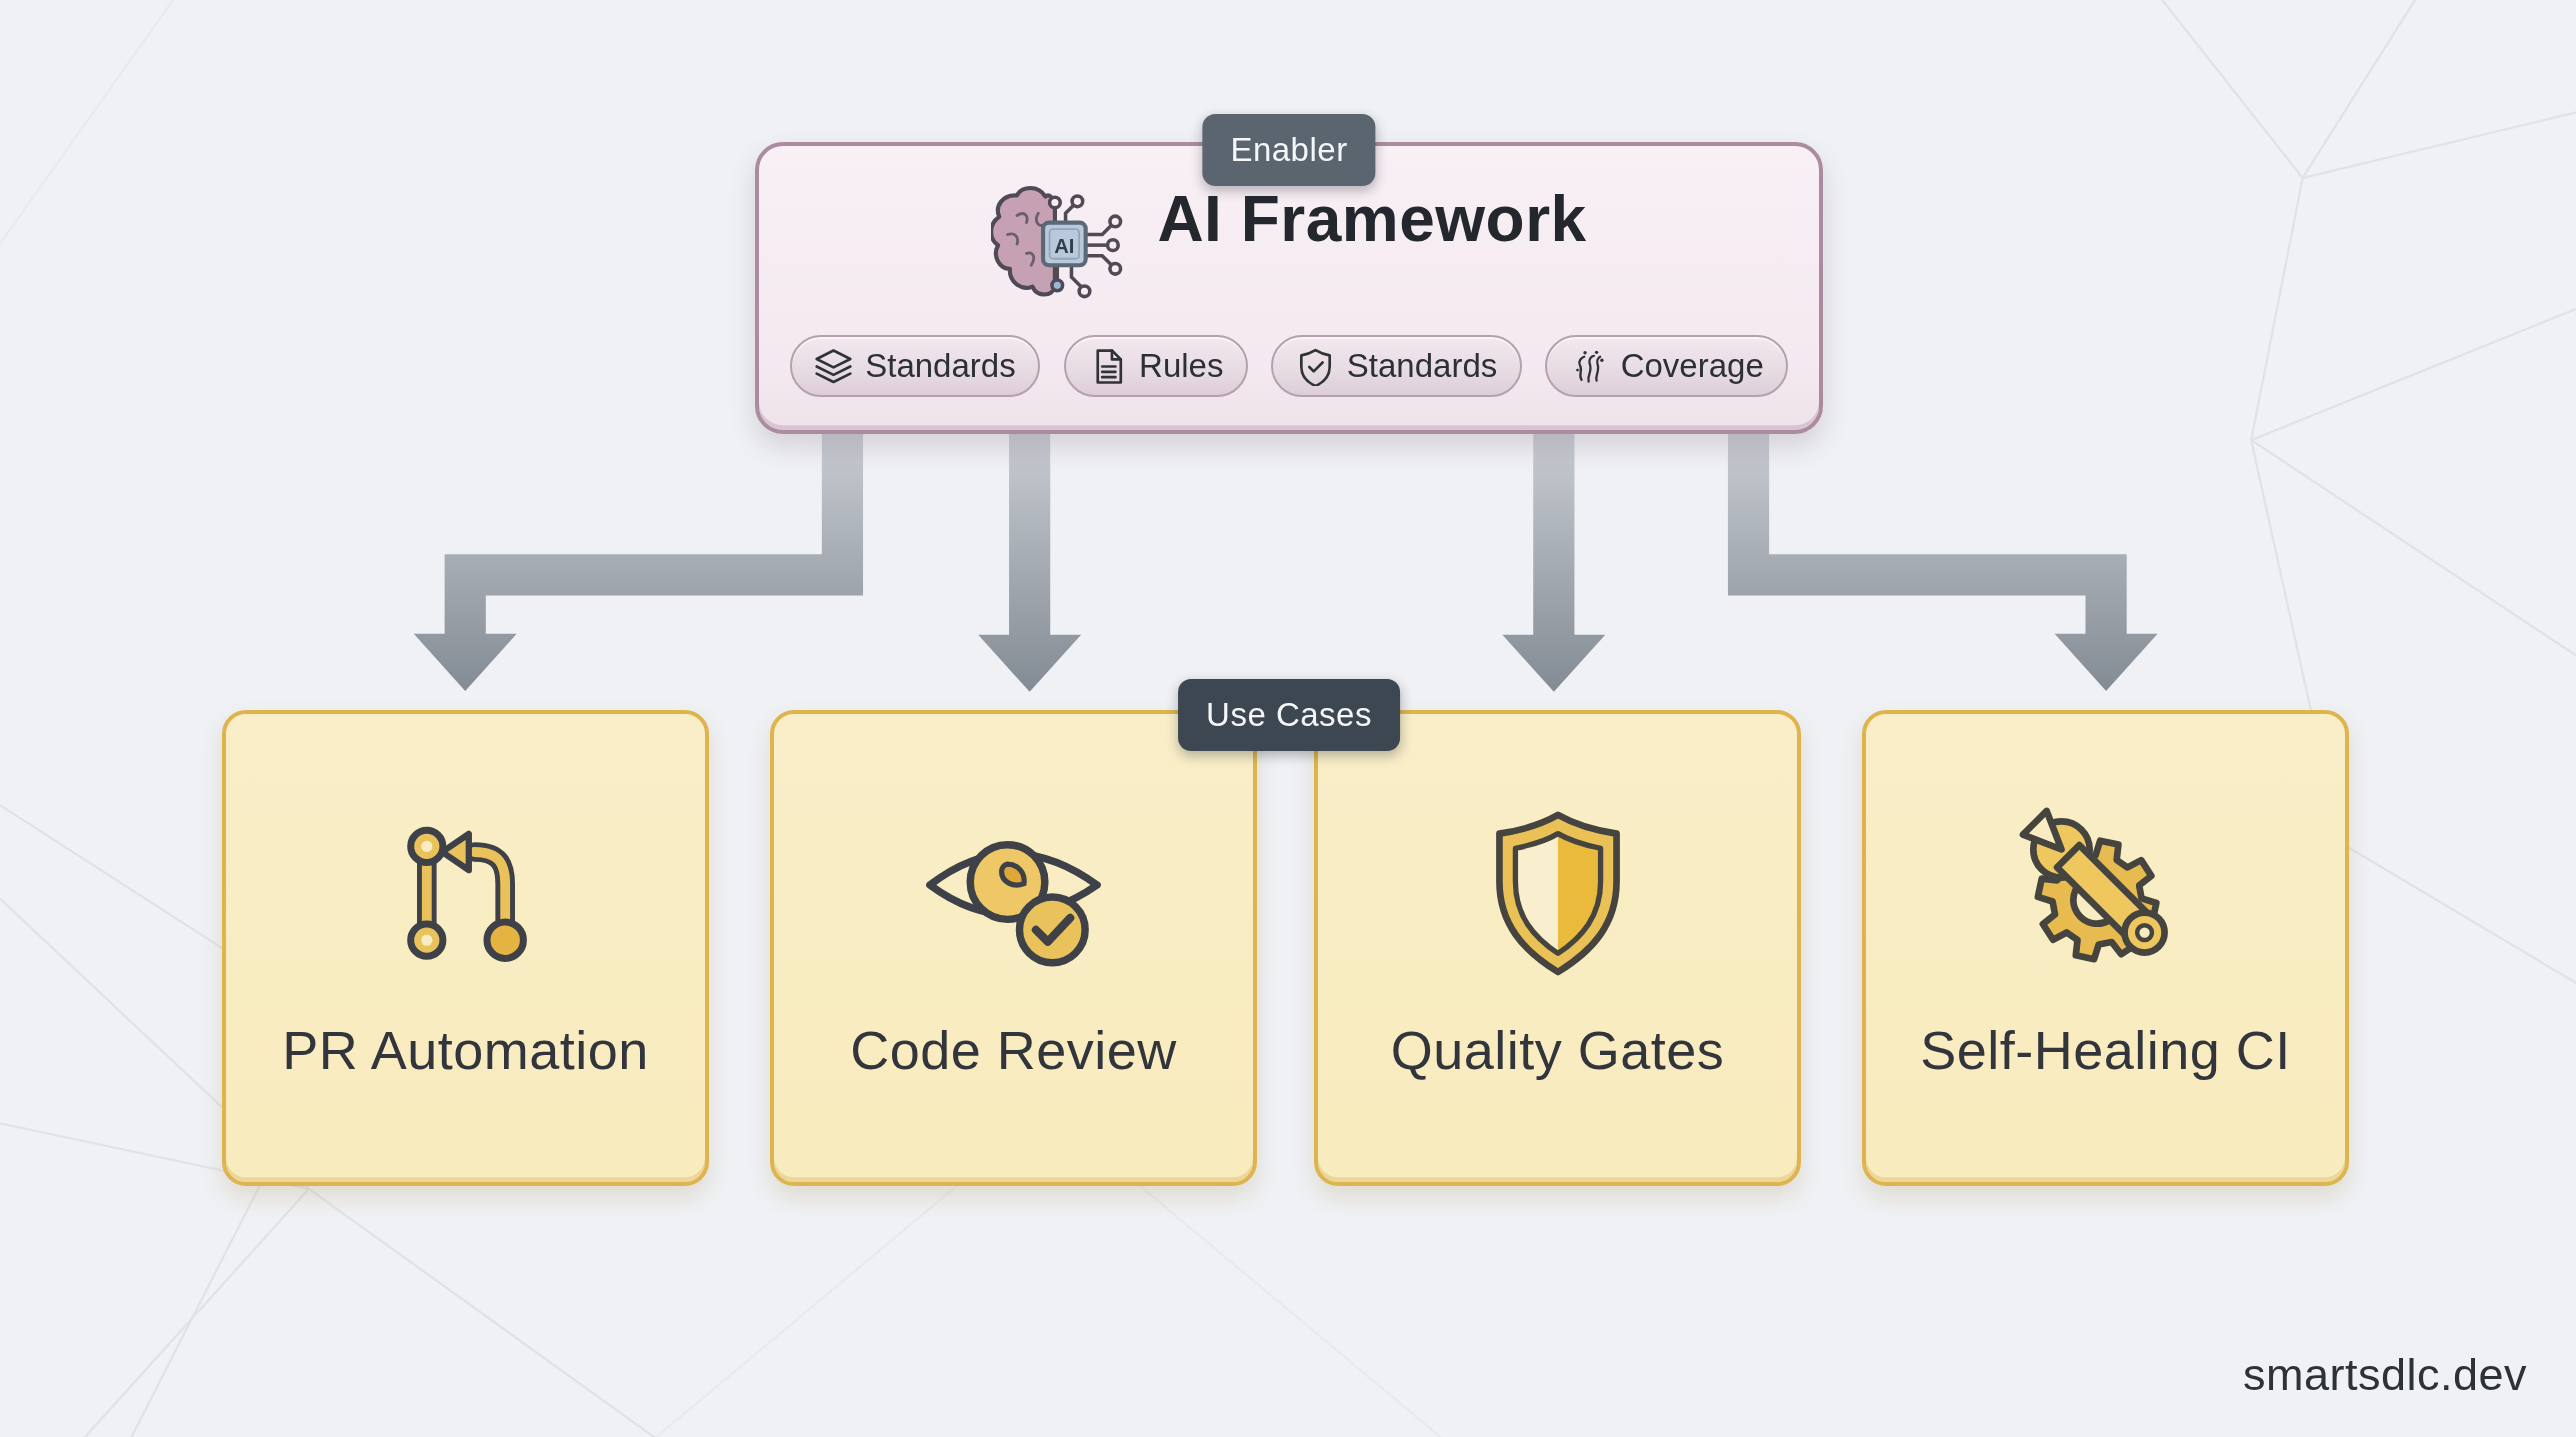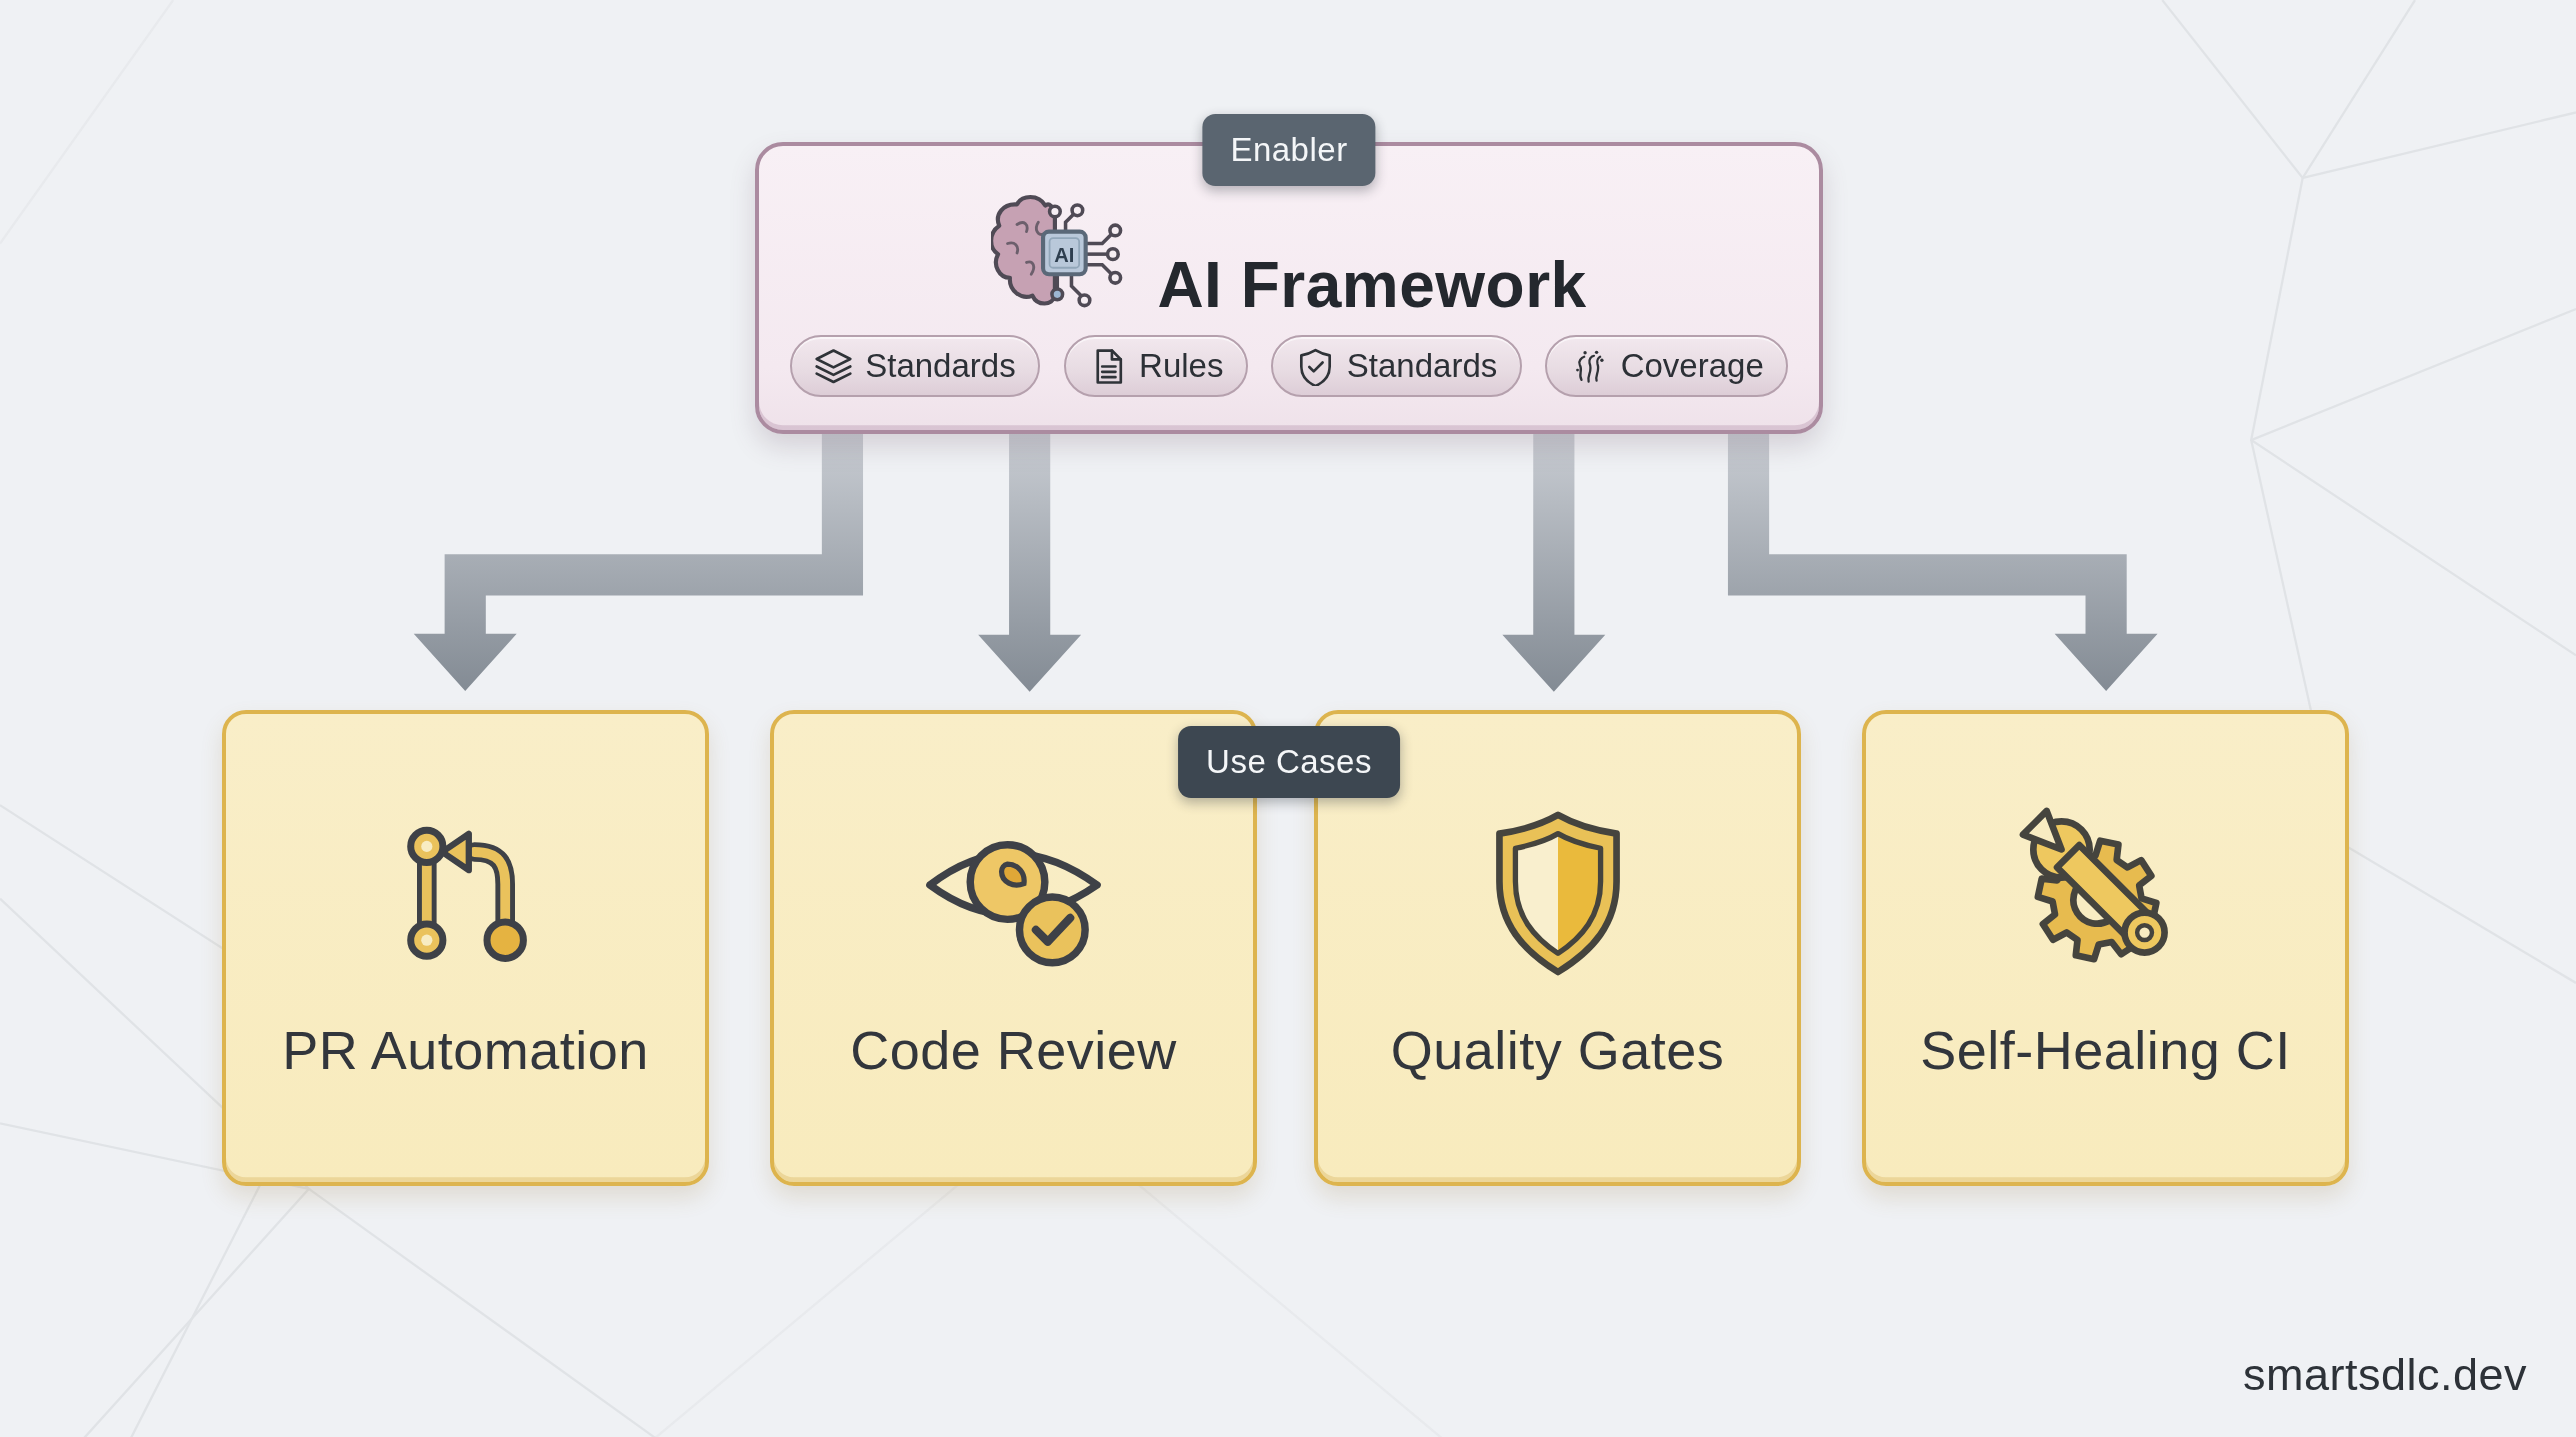--- a/index.html
+++ b/index.html
@@ -12,33 +12,33 @@
 
   
   .badge{
     position:absolute;transform:translateX(-50%);
     color:#f4f6f8;border-radius:13px;
     padding:17px 28px;font-size:33px;font-weight:500;letter-spacing:0.5px;
     box-shadow:0 4.7px 11.2px rgba(40,46,56,.32);
     white-space:nowrap;z-index:30;
   }
   .badge.enabler{background:#5a6570;left:1289px;top:114px;}
-  .badge.usecases{background:#3d4751;left:1289px;top:679px;margin-top:47px;}
+  .badge.usecases{background:#3d4751;left:1289px;top:679px;}
 
   
   .framework{
     position:absolute;left:755px;top:142px;width:1068px;height:292px;
     background:linear-gradient(180deg,#f8f0f5 0%,#f4e9f0 78%,#efe2ea 100%);
     border:4.7px solid #ab8ba0;border-radius:28px;
     box-shadow:0 13px 26px rgba(110,85,105,.20), inset 0 -4.7px 0 rgba(160,120,150,.28);
     box-sizing:border-box;z-index:20;
   }
   .fw-titlerow{
     position:absolute;left:0;right:0;top:36px;height:140px;
-    display:flex;align-items:flex-end;justify-content:center;gap:24px;
+    display:flex;align-items:flex-start;justify-content:center;gap:24px;
   }
   .fw-title{font-size:64px;font-weight:700;color:#24282e;letter-spacing:0.5px;}
   .pill-row{
     position:absolute;left:0;right:0;top:189px;
     display:flex;align-items:center;justify-content:center;gap:23.4px;
   }
   .pill{
     display:flex;align-items:center;gap:12px;height:62px;
     padding:0 22.5px;border-radius:31px;
     background:linear-gradient(180deg,#f2e8ee 0%,#e7dbe2 60%,#ddcdd7 100%);

